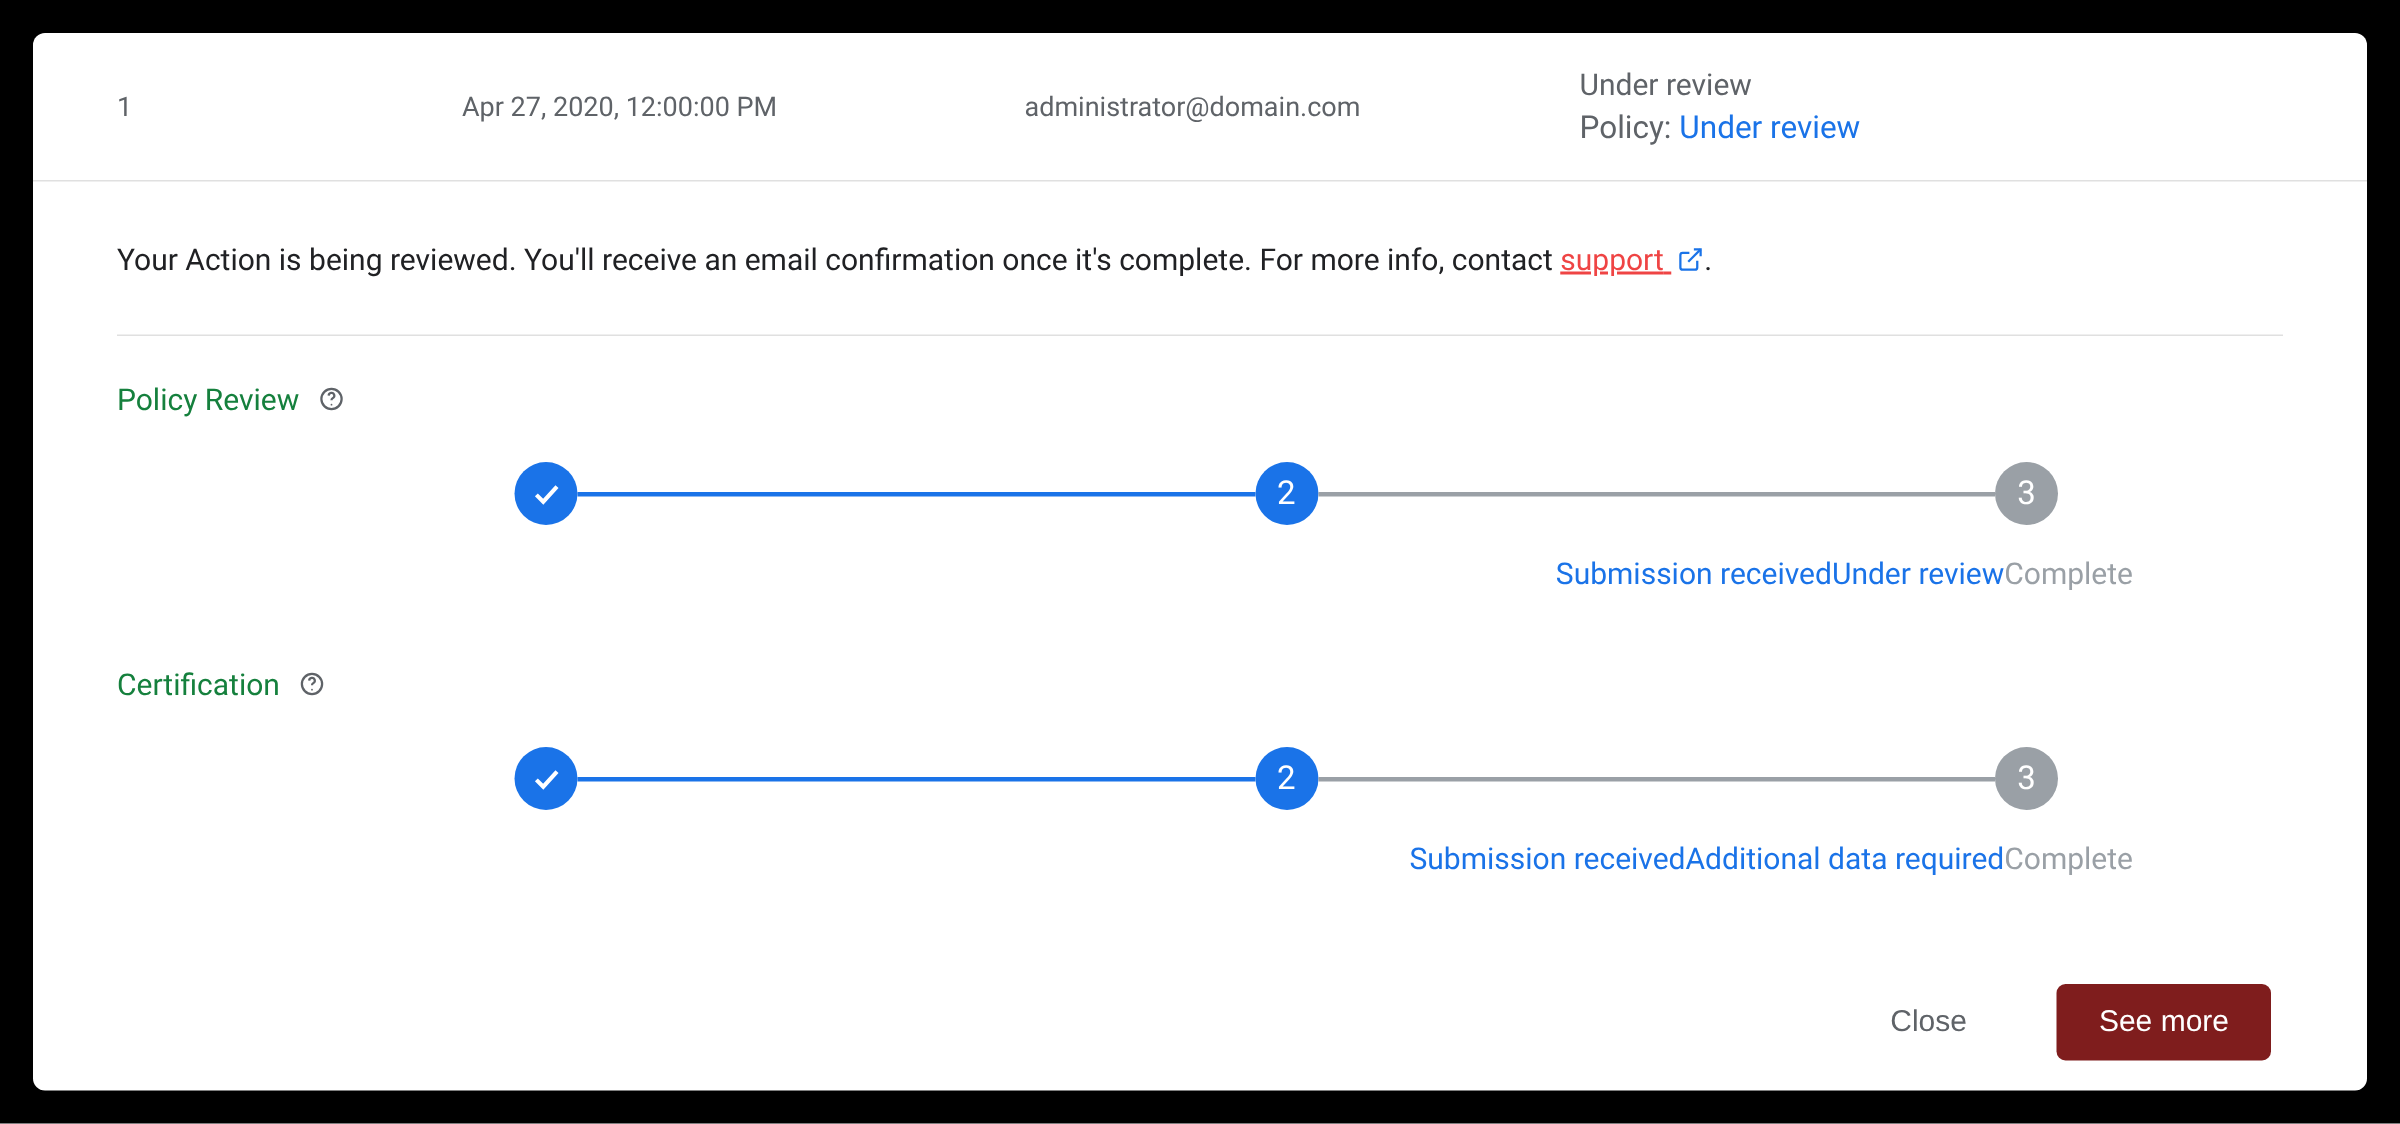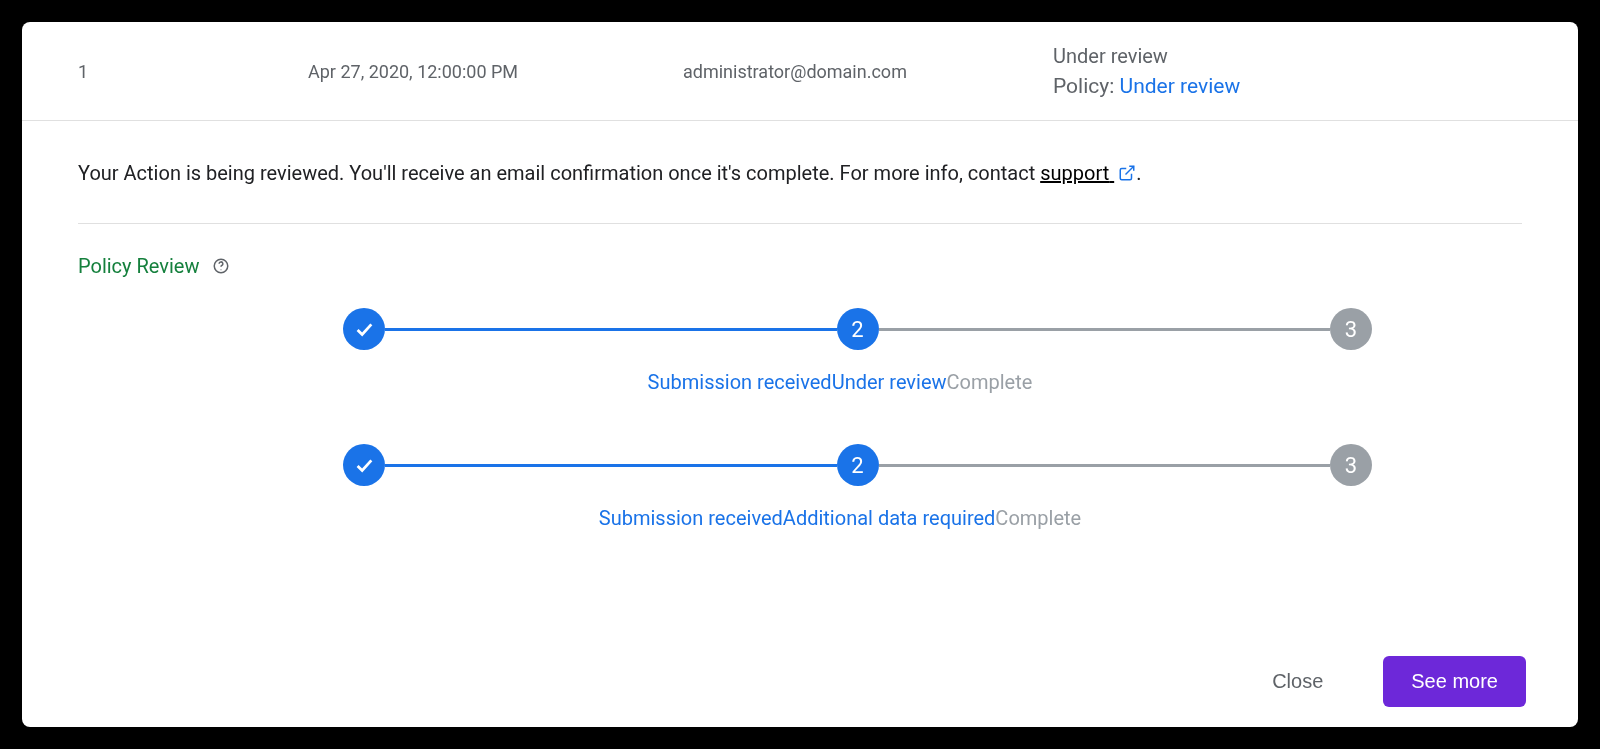--- a/index.html
+++ b/index.html
@@ -48,21 +48,21 @@
   
   .body {
     padding: 40px 56px 0 56px;
     color: #202124;
     font-size: 20px;
   }
   .intro {
     margin-bottom: 38px;
   }
   .intro a {
-    color: #000000;
+    color: #ef4444;
     text-decoration: underline;
   }
   .ext-icon {
     vertical-align: -2px;
     margin-left: 4px;
   }
   .divider {
     border: none;
     border-top: 1px solid #e0e0e0;
     margin: 0 0 30px 0;
@@ -106,49 +106,49 @@
   .connector {
     flex: 1;
     height: 3px;
     margin: 0 0px;
   }
   .connector.blue { background: #1a73e8; }
   .connector.grey { background: #9aa0a6; }
 
   .stepper-labels {
     display: flex;
-    justify-content: center;
+    justify-content: flex-end;
     padding: 0 100px 0 180px;
     font-size: 20px;
   }
   .step-label { text-align: center; }
   .step-label.active, .step-label.done { color: #1a73e8; }
   .step-label.pending { color: #9aa0a6; }
 
   
   .footer {
     position: absolute;
     bottom: 20px;
-    right: 52px;
+    right: 64px;
     display: flex;
     align-items: center;
     gap: 40px;
     font-size: 20px;
   }
   .btn-flat {
     color: #5f6368;
     cursor: pointer;
     padding: 12px 20px;
     border-radius: 4px;
     background: transparent;
     border: none;
     font-size: 20px;
   }
   .btn-primary {
-    background: #6d28d9;
+    background: #7f1d1d;
     color: #fff;
     border: none;
     border-radius: 6px;
     padding: 14px 28px;
     font-size: 20px;
     font-weight: 500;
     cursor: pointer;
   }
   .check-svg { width: 22px; height: 22px; }
 </style>
@@ -205,20 +205,28 @@
         <div class="connector grey"></div>
         <div class="node pending">3</div>
       </div>
       <div class="stepper-labels">
         <div class="step-label done">Submission received</div>
         <div class="step-label active">Under review</div>
         <div class="step-label pending">Complete</div>
       </div>
     </div>
 
+    <div class="section-label">
+      <span>Certification</span>
+      <svg class="help-icon" viewBox="0 0 24 24" fill="none" stroke="#5f6368" stroke-width="2">
+        <circle cx="12" cy="12" r="9"></circle>
+        <path d="M9.5 9a2.5 2.5 0 1 1 3.5 2.3c-.9.4-1 1-1 1.7"></path>
+        <circle cx="12" cy="17" r="0.8" fill="#5f6368" stroke="none"></circle>
+      </svg>
+    </div>
 
     <div class="stepper">
       <div class="stepper-track">
         <div class="node done">
           <svg class="check-svg" viewBox="0 0 24 24" fill="none" stroke="#fff" stroke-width="3">
               <polyline points="5 13 10 18 20 7"></polyline>
             </svg>
         </div>
         <div class="connector blue"></div>
         <div class="node active">2</div>

